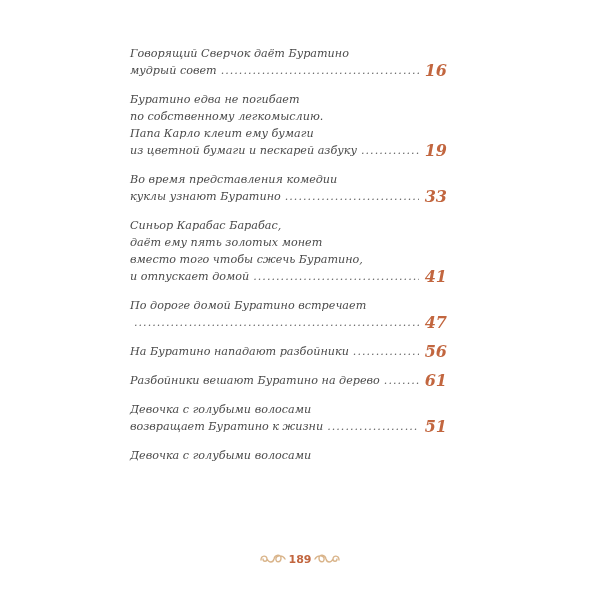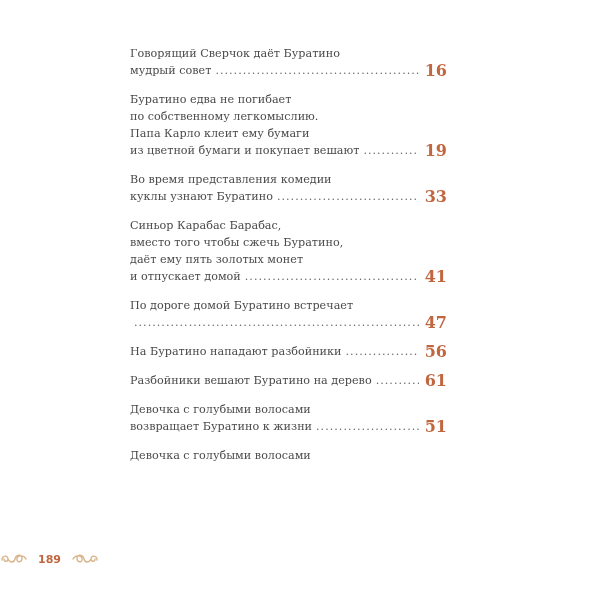--- a/index.html
+++ b/index.html
@@ -8,20 +8,21 @@
       background: #ffffff;
       position: relative;
       overflow: hidden;
       font-family: "DejaVu Serif", "Liberation Serif", serif;
     }
     .toc {
       position: absolute;
       left: 130px;
       top: 45px;
       width: 317px;
+      font-style: italic;
     }
     .entry {
       margin-bottom: 12px;
       color: #4a4a4a;
       font-size: 11.2px;
       line-height: 17px;
     }
     .line { white-space: nowrap; }
     .last-line {
       display: flex;
@@ -43,23 +44,22 @@
       font-weight: bold;
       font-size: 16px;
       min-width: 22px;
       text-align: right;
     }
     .folio {
       position: absolute;
       top: 550px;
       left: 0; width: 600px;
       display: flex;
-      justify-content: flex-start;
+      justify-content: center;
       align-items: center;
-      gap: 8px;
     }
     .folio-num {
       color: #c2663f;
       font-family: "DejaVu Sans", sans-serif;
       font-weight: bold;
       font-size: 11px;
     }
     .swirl { display: inline-block; }
   </style>
 </head>
@@ -74,40 +74,40 @@
       <span class="leader"></span>
       <span class="page-num">16</span>
     </div>
   </div>
 
   <div class="entry">
     <div class="line">Буратино едва не погибает</div>
     <div class="line">по собственному легкомыслию.</div>
     <div class="line">Папа Карло клеит ему бумаги</div>
     <div class="last-line">
-      <span>из цветной бумаги и покупает вешают</span>
+      <span>из цветной бумаги и пескарей азбуку</span>
       <span class="leader"></span>
       <span class="page-num">19</span>
     </div>
   </div>
 
 
   <div class="entry">
     <div class="line">Во время представления комедии</div>
     <div class="last-line">
       <span>куклы узнают Буратино</span>
       <span class="leader"></span>
       <span class="page-num">33</span>
     </div>
   </div>
 
   <div class="entry">
     <div class="line">Синьор Карабас Барабас,</div>
+    <div class="line">даёт ему пять золотых монет</div>
     <div class="line">вместо того чтобы сжечь Буратино,</div>
-    <div class="line">даёт ему пять золотых монет</div>
     <div class="last-line">
       <span>и отпускает домой</span>
       <span class="leader"></span>
       <span class="page-num">41</span>
     </div>
   </div>
 
   <div class="entry">
     <div class="line">По дороге домой Буратино встречает</div>
     <div class="last-line">

